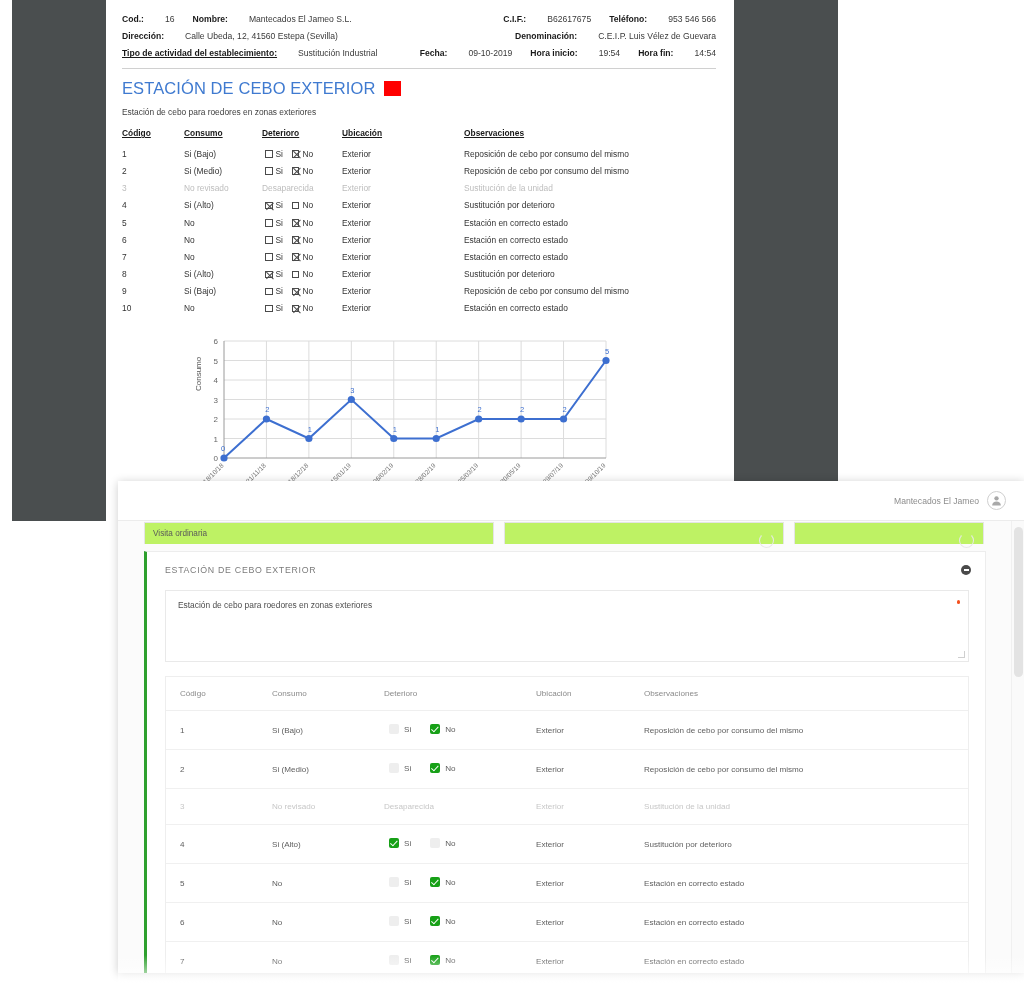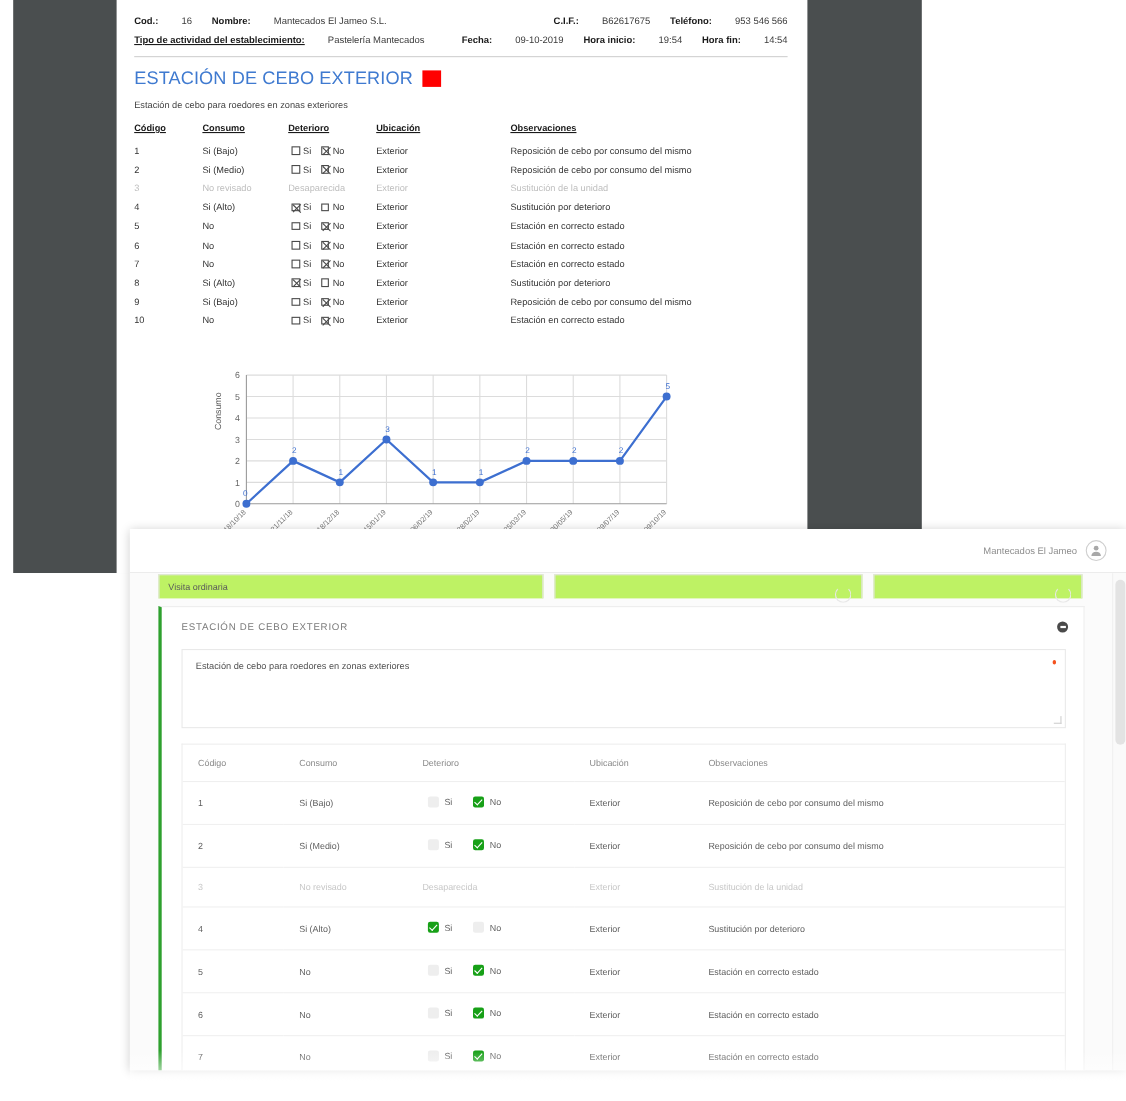--- a/index.html
+++ b/index.html
@@ -232,26 +232,40 @@
         <span class="fld-lbl">C.I.F.:</span>
         <span class="fld-val">B62617675</span>
       </div>
       <div class="fld">
         <span class="fld-lbl">Teléfono:</span>
         <span class="fld-val">953 546 566</span>
       </div>
     </div>
   </div>
 
-
   <div class="hdr-row">
     <div class="hdr-left">
       <div class="fld">
+        <span class="fld-lbl">Dirección:</span>
+        <span class="fld-val">Calle Ubeda, 12, 41560 Estepa (Sevilla)</span>
+      </div>
+    </div>
+    <div class="hdr-right">
+      <div class="fld">
+        <span class="fld-lbl">Denominación:</span>
+        <span class="fld-val">C.E.I.P. Luis Vélez de Guevara</span>
+      </div>
+    </div>
+  </div>
+
+  <div class="hdr-row">
+    <div class="hdr-left">
+      <div class="fld">
         <span class="fld-lbl u">Tipo de actividad del establecimiento:</span>
-        <span class="fld-val">Pastelería Mantecados</span>
+        <span class="fld-val">Sustitución Industrial</span>
       </div>
     </div>
     <div class="hdr-right">
       <div class="fld">
         <span class="fld-lbl">Fecha:</span>
         <span class="fld-val">09-10-2019</span>
       </div>
       <div class="fld">
         <span class="fld-lbl">Hora inicio:</span>
         <span class="fld-val">19:54</span>

